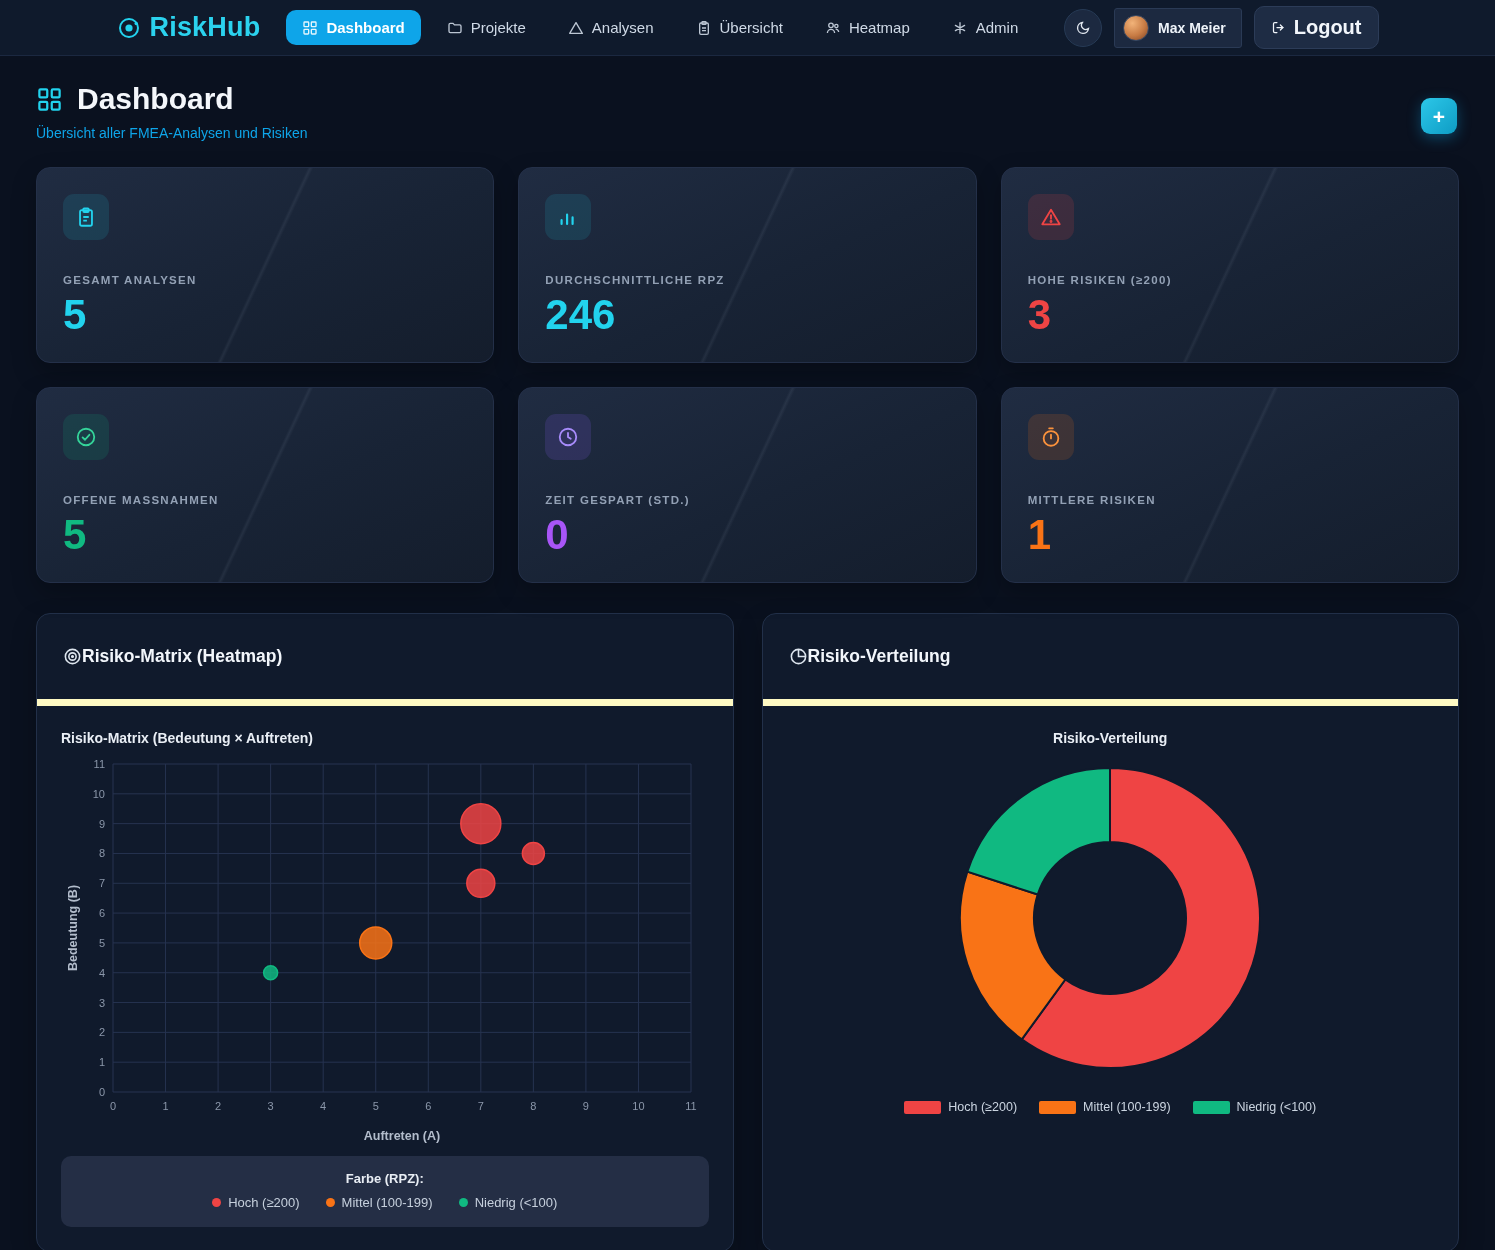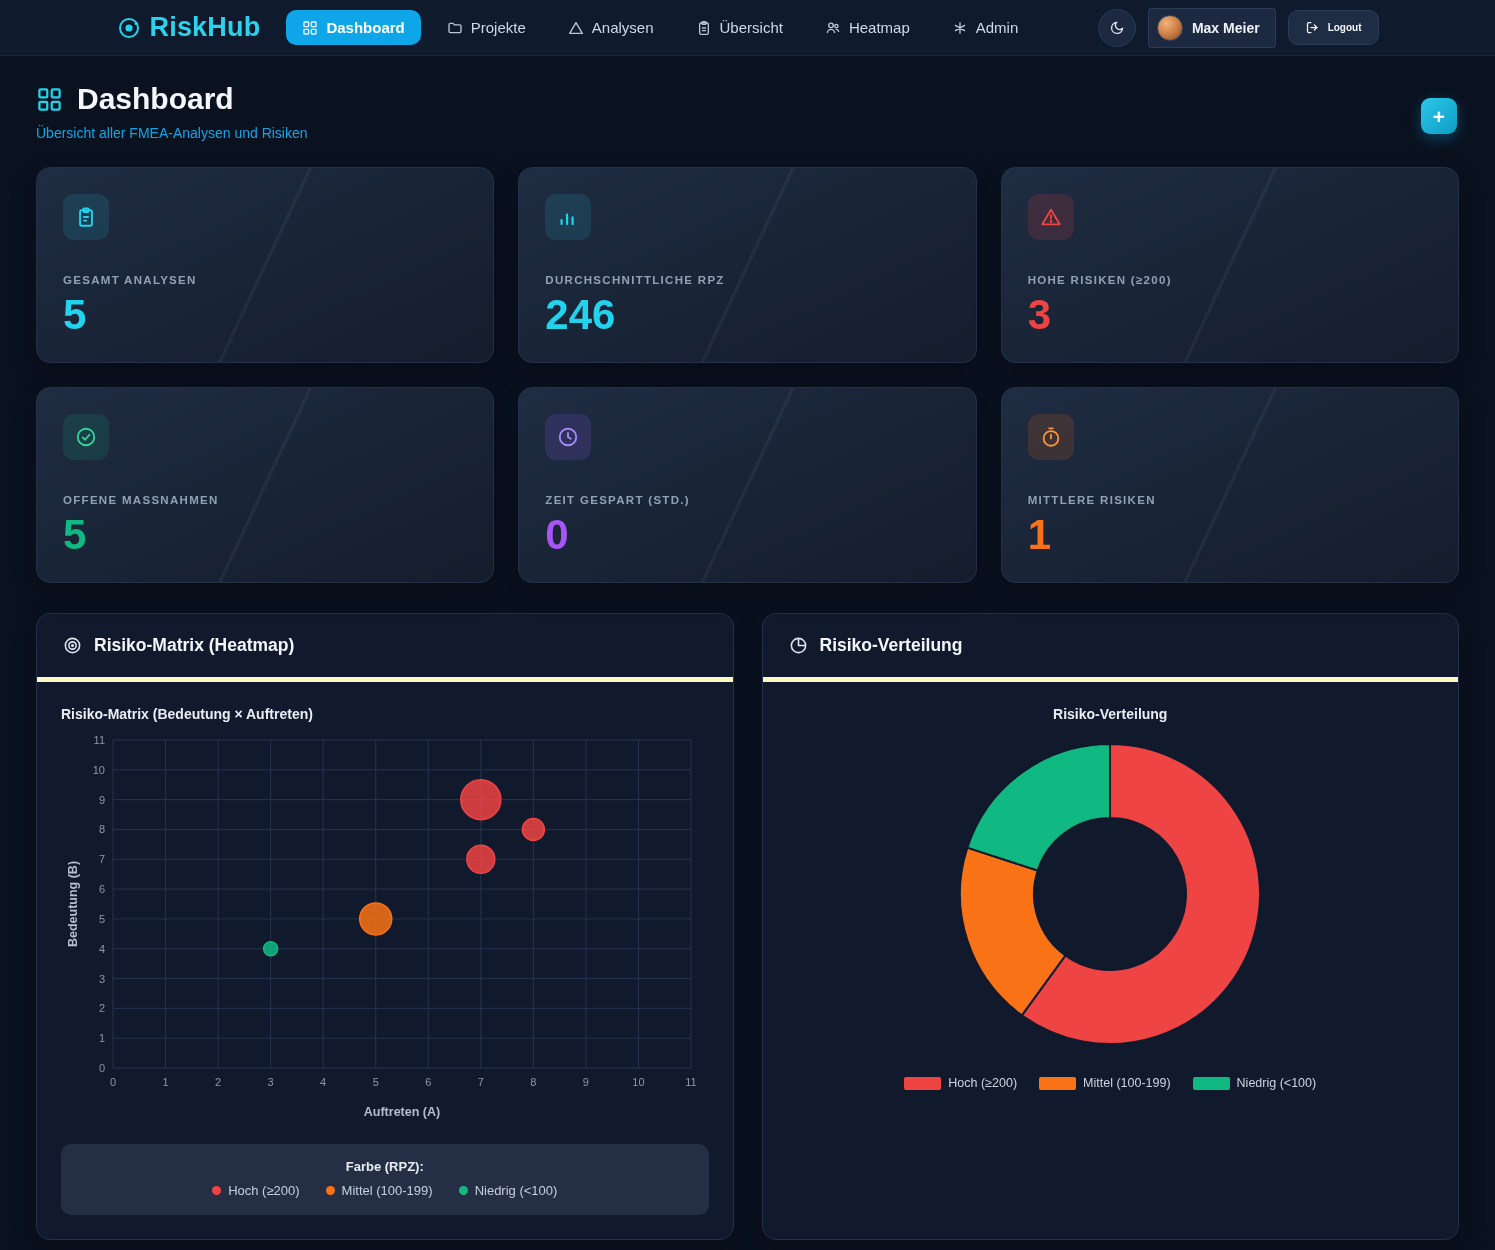--- a/index.html
+++ b/index.html
@@ -50,21 +50,21 @@
   }
   .avatar {
     width:26px; height:26px; border-radius:50%;
     background: radial-gradient(circle at 35% 30%, #f2b379 0%, #c77b44 55%, #7c4124 100%);
     border:1px solid #3a4a64;
   }
   .user-name { font-size:14px; font-weight:600; color:#eef3f9; }
   .logout-btn {
     display:flex; align-items:center; gap:8px;
     background:#1e2c44; border:1px solid #2c3c58; color:#f2f6fb;
-    border-radius:10px; padding:9px 16px; font-size:10px; font-weight:700;
+    border-radius:10px; padding:9px 16px; font-size:20px; font-weight:700;
     font-family:inherit; cursor:pointer;
   }
 
   
   .content { padding: 26px 36px 42px; }
   .page-header { position:relative; }
   .title-row { display:flex; align-items:center; gap:14px; }
   .title-row .page-ic { color:#22d3ee; display:flex; }
   h1.page-title { font-size:30px; font-weight:700; color:#f4f7fb; }
   .subtitle { margin-top:9px; font-size:14px; color:#0ea5e9; }
@@ -116,34 +116,34 @@
   
   .panels { margin-top:30px; display:grid; grid-template-columns:1fr 1fr; gap:28px; }
   .panel {
     background:#101a2c;
     border:1px solid #223049;
     border-radius:14px;
     box-shadow: 0 10px 24px rgba(0,0,0,.25);
     display:flex; flex-direction:column;
   }
   .panel-header {
-    display:flex; align-items:center; gap:12px;
-    padding: 21px 26px;
-    border-bottom:5px solid #fef9c3;
+    display:flex; align-items:center; 
+    padding: 32px 26px;
+    border-bottom:7px solid #fef9c3;
   }
   .panel-header .ph-ic { color:#dde5ee; display:flex; }
   .panel-header h2 { font-size:17.5px; font-weight:700; color:#f2f6fb; }
   .panel-body { padding: 16px 24px 24px; flex:1; display:flex; flex-direction:column; }
   .chart-title { text-align:left; font-size:14px; font-weight:700; color:#e9eef5; margin:8px 0 4px; }
   .chart-wrap { display:flex; justify-content:center; }
   .chart-wrap svg text { font-family:"Liberation Sans","DejaVu Sans",sans-serif; }
 
   
   .matrix-legend {
-    margin-top: 16px;
+    margin-top: 4px;
     background:#242e45;
     border-radius:10px;
     padding: 15px 16px 17px;
     text-align:center;
     font-size:13px;
   }
   .legend-heading { font-weight:700; color:#e8edf4; margin-bottom:9px; }
   .legend-items { display:flex; justify-content:center; gap:26px; color:#c6d0dd; }
   .legend-item { display:inline-flex; align-items:center; gap:7px; }
   .legend-item .dot { width:9px; height:9px; border-radius:50%; display:inline-block; }

